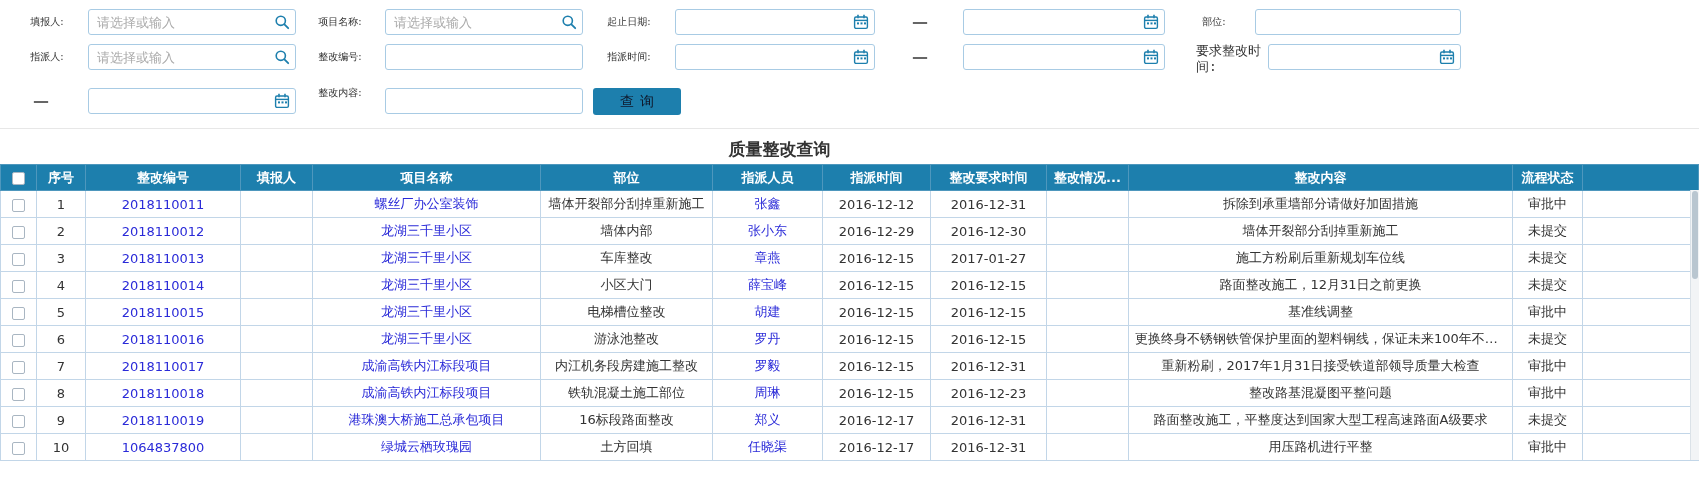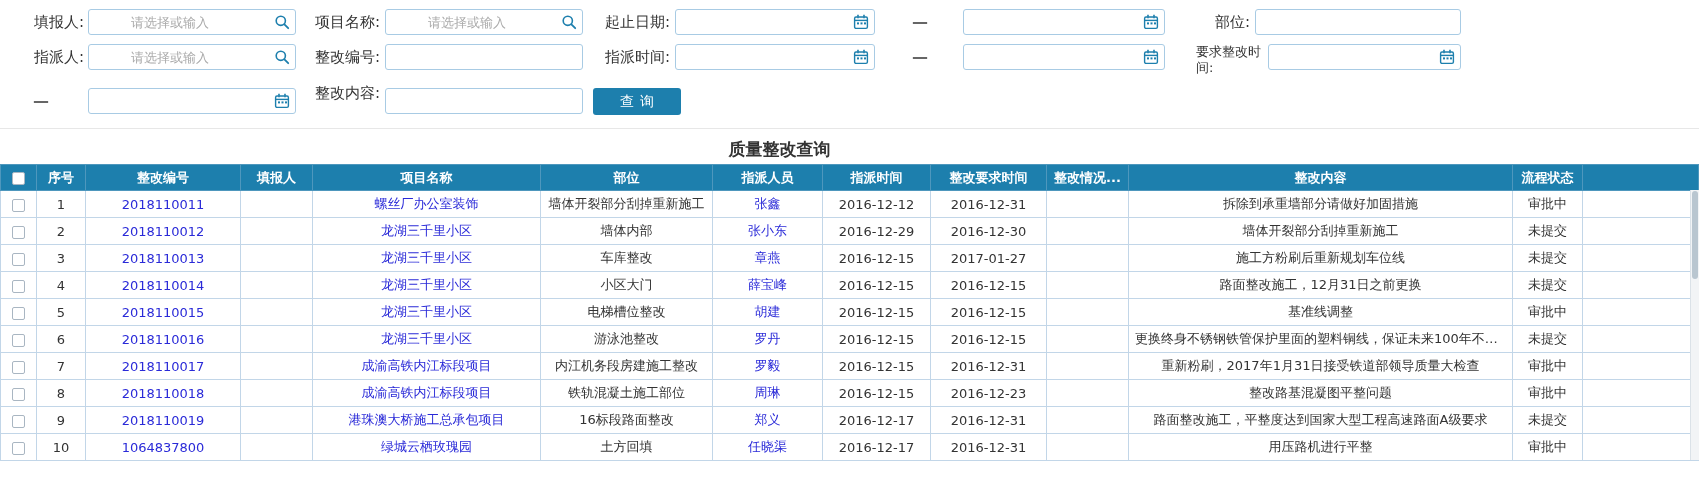--- a/index.html
+++ b/index.html
@@ -6,29 +6,29 @@
     --header-bg:#1d7fad; --button-bg:#1d7fad; --link:#2a2ad8;
     --grid-border:#c2d6e8; --input-border:#a8cbe4; --icon-blue:#1d7fad;
     --logo-red:#e60012; --logo-gray:#8a9097;
   }
   *{box-sizing:border-box;}
   body{margin:0;background:#fff;font-family:"DejaVu Sans","Liberation Sans",sans-serif;}
   .page{position:relative;width:1699px;height:497px;overflow:hidden;background:#fff;}
 
   
   .filters{position:relative;height:128px;background:#fff;}
-  .fl-label{position:absolute;height:26px;line-height:26px;font-size:15px;color:#333;text-align:right;white-space:nowrap;}
-  .fl-label.wrap{line-height:16px;white-space:normal;text-align:left;height:auto;}
+  .fl-label{position:absolute;height:26px;line-height:26px;font-size:10px;color:#333;text-align:center;white-space:nowrap;}
+  .fl-label.wrap{line-height:16px;white-space:normal;text-align:left;height:auto;font-family:Liberation Mono, monospace;}
   .fl-field{position:absolute;height:26px;background:#fff;border:1px solid var(--input-border);border-radius:3px;}
   .fl-field input{width:100%;height:100%;border:0;outline:0;background:transparent;padding:0 8px;font-size:13px;color:#333;font-family:inherit;}
-  .fl-field.has-icon input{padding-right:26px;margin-left:34px;}
+  .fl-field.has-icon input{padding-right:26px;}
   .fl-field input::placeholder{color:#aaa;}
   .fl-icon{position:absolute;right:5px;top:4px;width:16px;height:16px;color:var(--icon-blue);cursor:pointer;}
   .fl-dash{position:absolute;height:26px;line-height:26px;text-align:center;color:#666;font-size:16px;font-weight:bold;}
-  .btn-query{position:absolute;border:0;border-radius:3px;background:var(--button-bg);color:#ffffff;font-size:14px;letter-spacing:6px;text-indent:6px;cursor:pointer;font-family:inherit;}
+  .btn-query{position:absolute;border:0;border-radius:3px;background:var(--button-bg);color:#0f172a;font-size:14px;letter-spacing:6px;text-indent:6px;cursor:pointer;font-family:inherit;}
 
   
   .title-bar{height:36px;border-top:1px solid #e7e7e7;text-align:center;padding-right:140px;}
   .title-bar h1{margin:0;padding-top:9px;font-size:17px;font-weight:bold;color:#333;}
 
   
   table{border-collapse:collapse;table-layout:fixed;width:1699px;}
   thead th{background:var(--header-bg);color:#fff;font-size:13px;font-weight:bold;height:26px;padding:0 4px;border:1px solid #4e97bd;white-space:nowrap;overflow:hidden;text-overflow:ellipsis;}
   tbody td{height:27px;background:#fff;border:1px solid var(--grid-border);font-size:13px;color:#333;text-align:center;padding:0 6px;white-space:nowrap;overflow:hidden;text-overflow:ellipsis;}
   .lnk{color:var(--link);text-decoration:none;cursor:pointer;}

